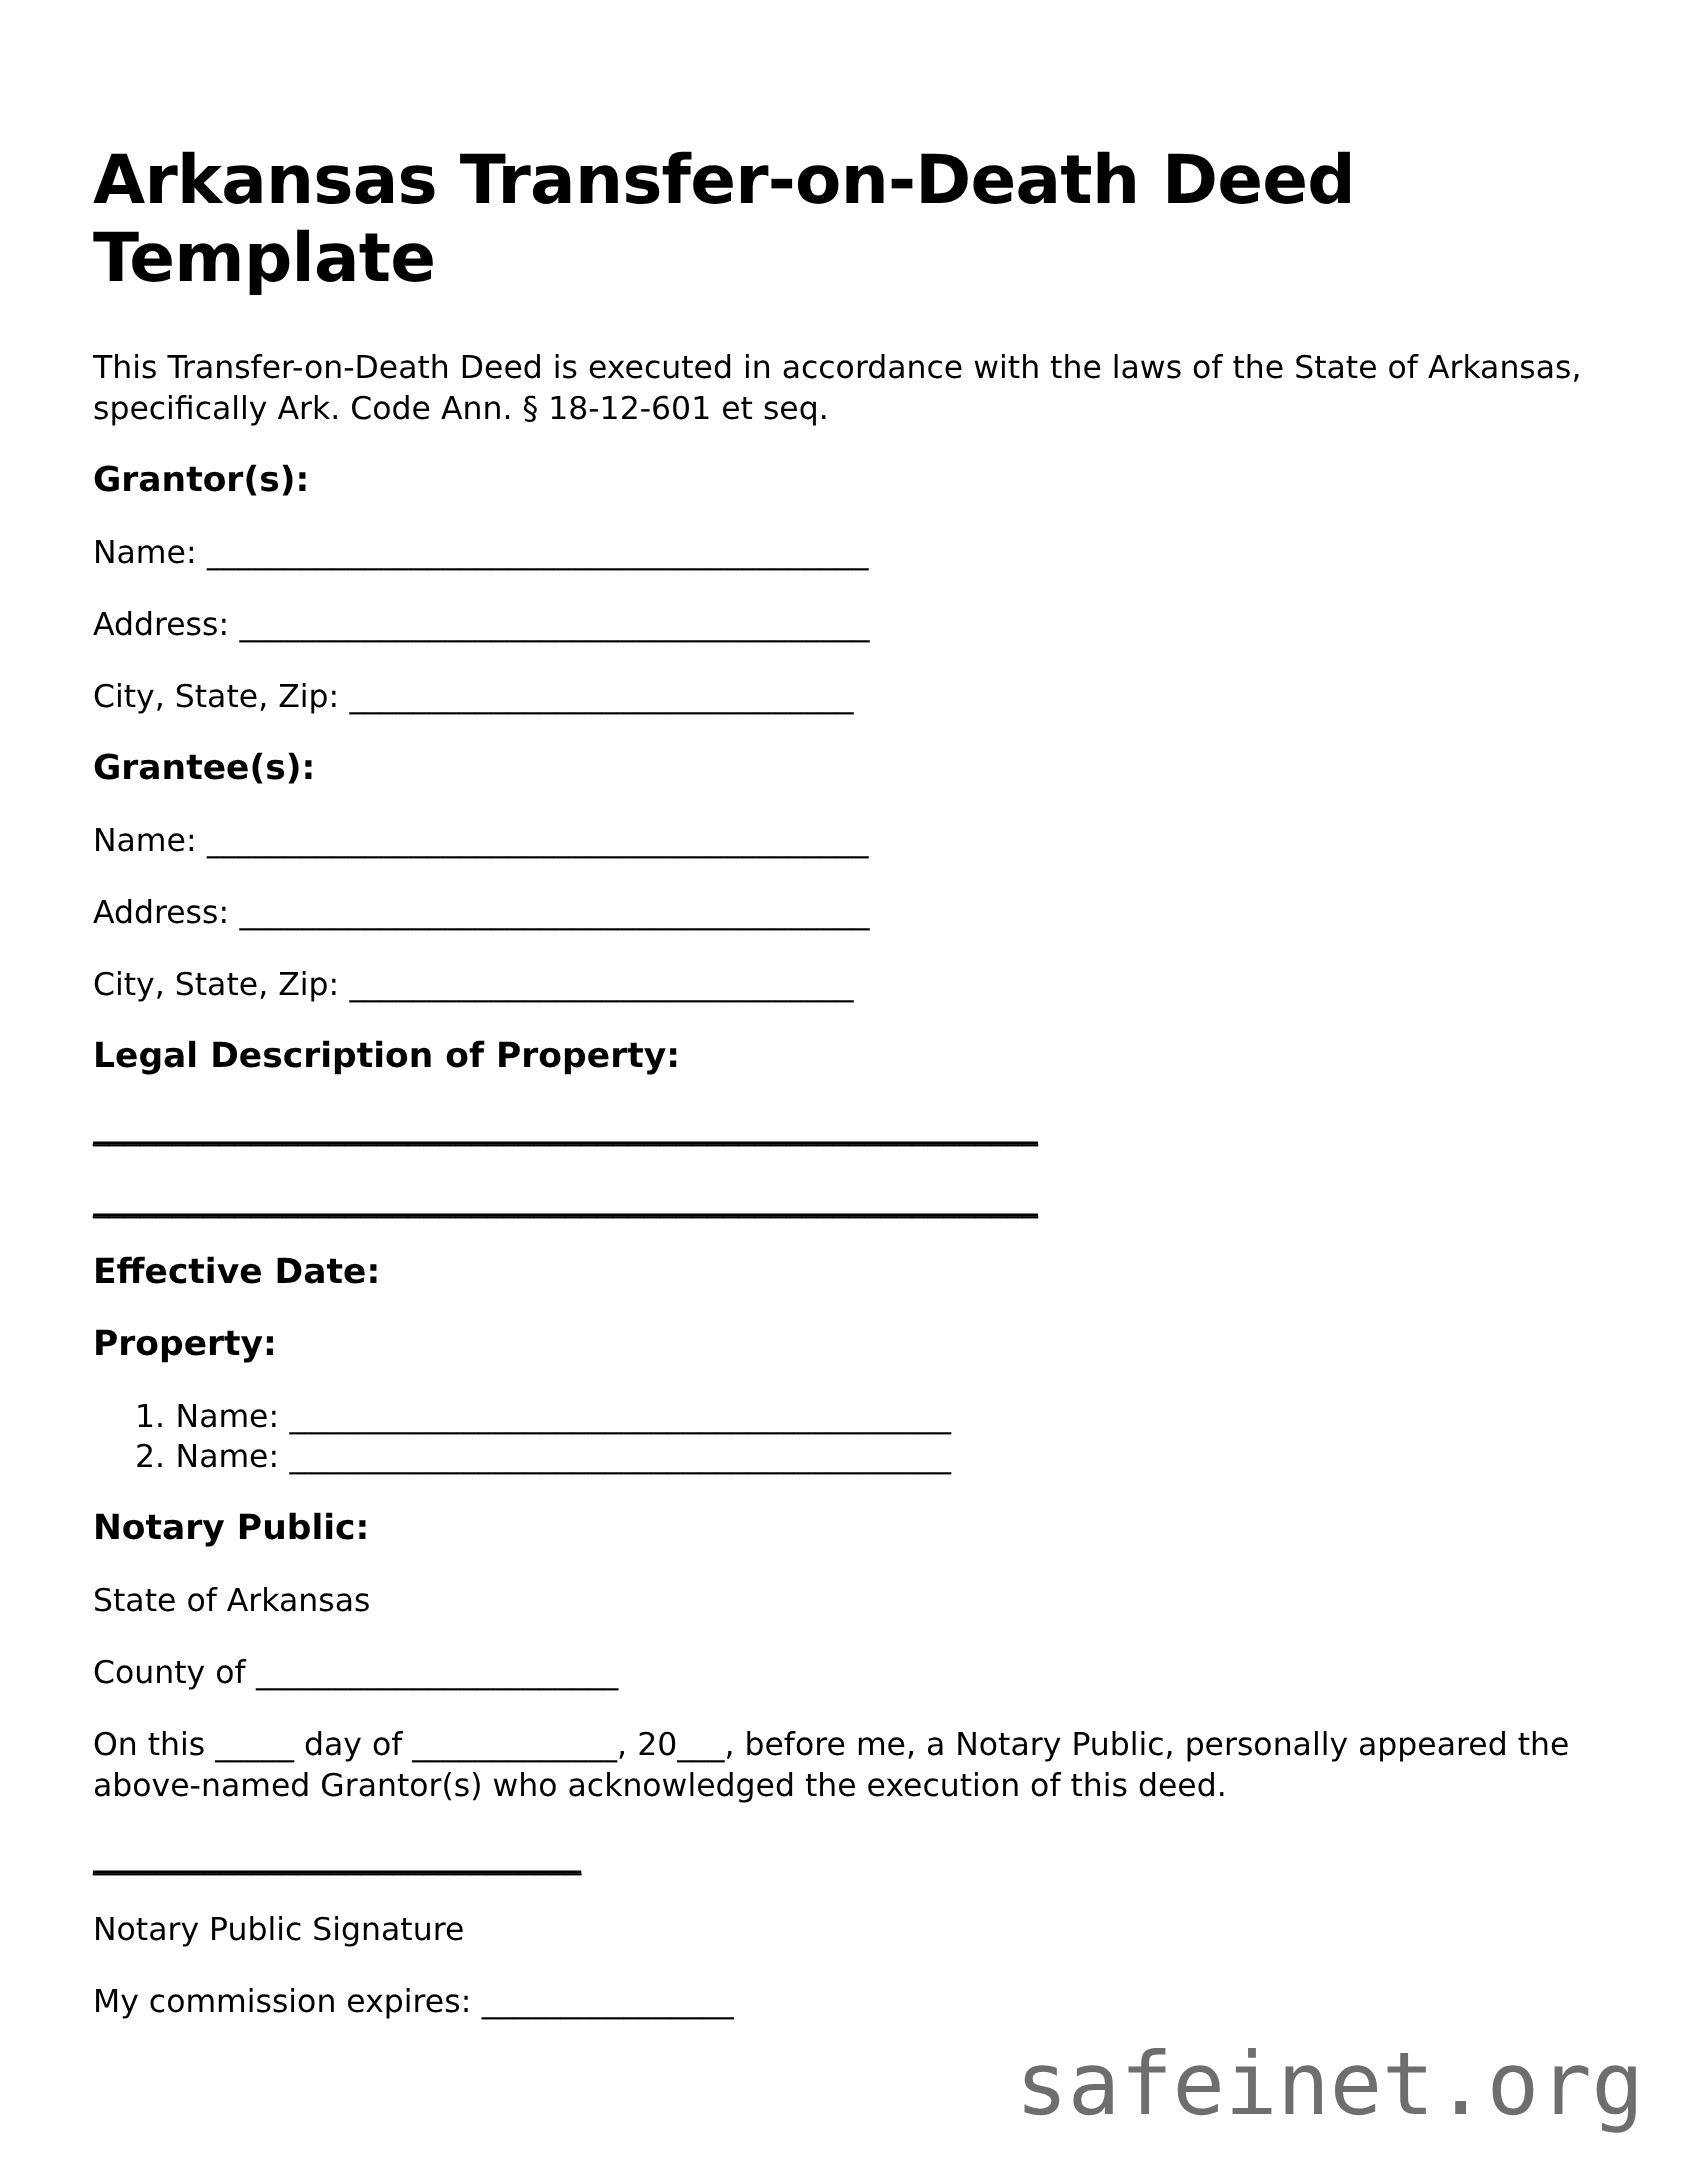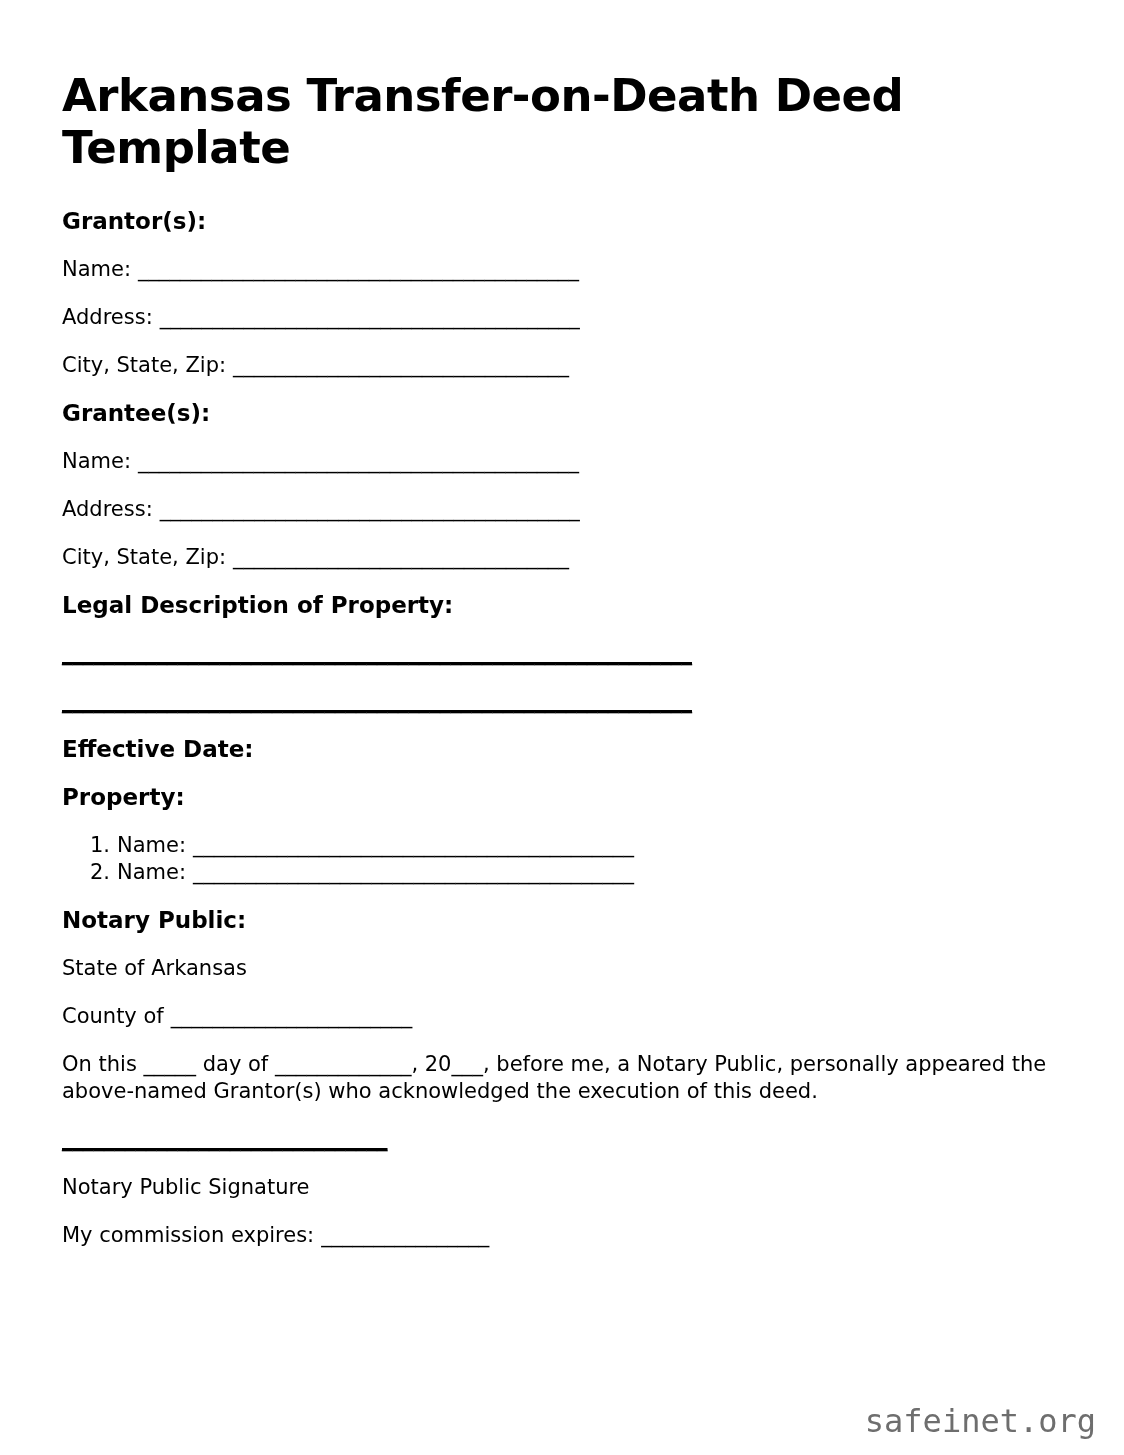--- a/index.html
+++ b/index.html
@@ -5,21 +5,21 @@
   html, body { margin: 0; padding: 0; background: #ffffff; }
 
   .page {
     position: relative;
     width: 1124px;
     height: 1455px;
     box-sizing: border-box;
     background: #ffffff;
     color: #000000;
     font-family: "DejaVu Sans", "Liberation Sans", sans-serif;
-    padding: 58px 62px 0 62px;
+    padding: 82px 62px 0 62px;
     overflow: hidden;
   }
 
   h1.doc-title {
     font-size: 45px;
     font-weight: bold;
     line-height: 1.16;
     letter-spacing: -0.5px;
     margin: 12px 0 34px 0;
   }
@@ -48,34 +48,35 @@
   ol.witness-list li {
     font-size: 21px;
     line-height: 27px;
   }
   ol.witness-list .number { margin-right: 7px; }
   ol.witness-list .blank { margin-left: 7px; }
 
   .watermark {
     position: absolute;
     right: 28px;
-    bottom: 15px;
+    bottom: 32px;
     font-family: "DejaVu Sans Mono", "Liberation Mono", monospace;
-    font-size: 32px;
+    font-size: 58px;
     color: #6e6e6e;
     letter-spacing: 0px;
   }
 </style>
 </head>
 <body>
 
 <div class="page">
 
   <h1 class="doc-title">Arkansas Transfer-on-Death Deed Template</h1>
 
+  <p>This Transfer-on-Death Deed is executed in accordance with the laws of the State of Arkansas, specifically Ark. Code Ann. § 18-12-601 et seq.</p>
 
   <p class="heading">Grantor(s):</p>
   <p class="field">
     <span>Name:</span><span class="blank">__________________________________________</span>
   </p>
   <p class="field">
     <span>Address:</span><span class="blank">________________________________________</span>
   </p>
   <p class="field">
     <span>City, State, Zip:</span><span class="blank">________________________________</span>

